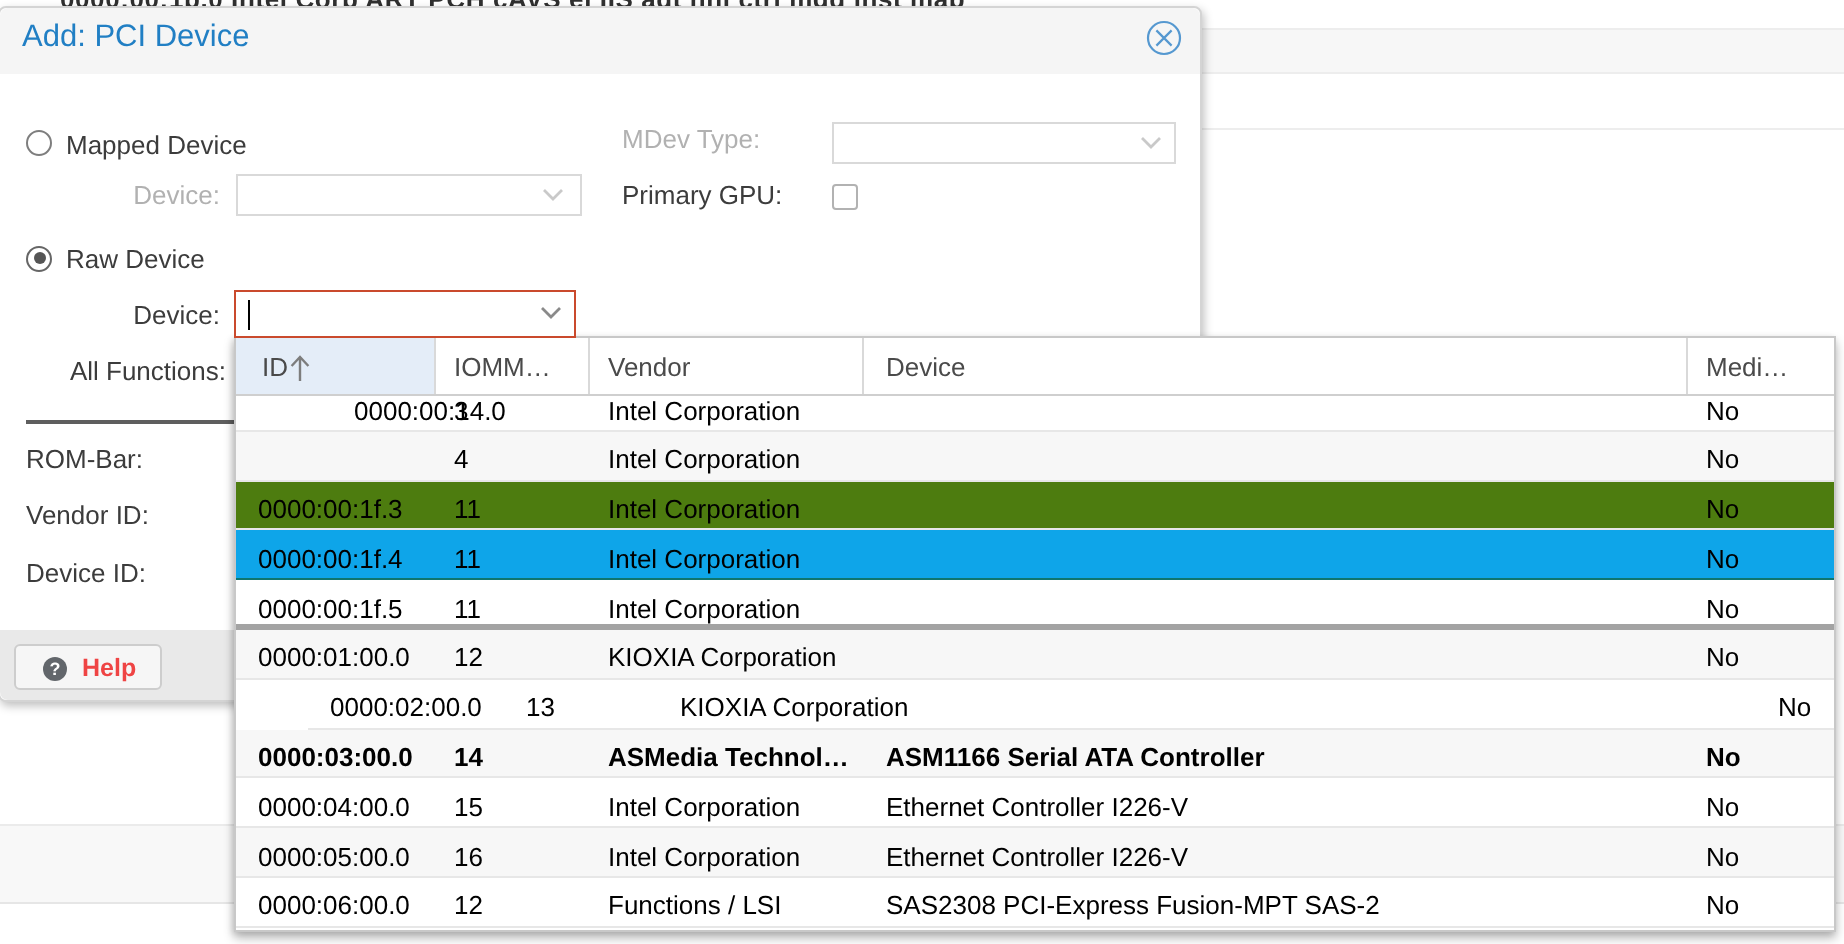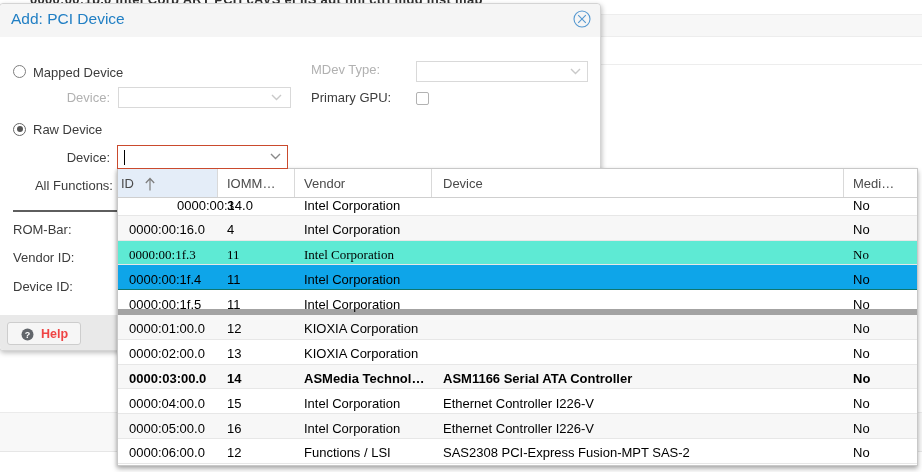--- a/index.html
+++ b/index.html
@@ -77,21 +77,21 @@
     <div class="abs" style="left:13px;top:246.1px;font-size:13px;color:#3c3c3c;">Vendor ID:</div>
     <div class="abs" style="left:13px;top:274.8px;font-size:13px;color:#3c3c3c;">Device ID:</div>
   </div>
 
   <div class="abs" id="tbl" style="left:117px;top:168px;width:801px;height:298px;background:#fff;
        border:1px solid #c8c8c8;box-shadow:0 3px 5px rgba(0,0,0,0.28), -1px 1px 3px rgba(0,0,0,0.10);overflow:hidden;">
 
     <div class="abs" style="left:0;top:0;width:799px;height:29px;background:#fff;"></div>
     <div class="abs" style="left:0;top:0;width:99px;height:28px;background:#e4edf8;"></div>
     <div class="abs" style="left:0;top:28px;width:799px;height:1px;background:#cfcfcf;"></div>
-    <div class="abs" style="left:3px;top:7px;font-size:13px;color:#4a4a4a;">ID</div>
+    <div class="abs" style="left:13px;top:7px;font-size:13px;color:#4a4a4a;">ID</div>
     <svg class="abs" style="left:26px;top:8px;" width="12" height="15" viewBox="0 0 12 15">
       <path d="M6 1.5 L6 13.5 M1.8 6 L6 1.5 L10.2 6" fill="none" stroke="#7d7d7d" stroke-width="1.2"></path>
     </svg>
     <div class="abs" style="left:99px;top:0;width:1px;height:28px;background:#d9d9d9;"></div>
     <div class="abs" style="left:109px;top:7px;font-size:13px;color:#4a4a4a;">IOMM…</div>
     <div class="abs" style="left:176px;top:0;width:1px;height:28px;background:#d9d9d9;"></div>
     <div class="abs" style="left:186px;top:7px;font-size:13px;color:#4a4a4a;">Vendor</div>
     <div class="abs" style="left:313px;top:0;width:1px;height:28px;background:#d9d9d9;"></div>
     <div class="abs" style="left:325px;top:7px;font-size:13px;color:#4a4a4a;">Device</div>
     <div class="abs" style="left:725px;top:0;width:1px;height:28px;background:#d9d9d9;"></div>
@@ -100,55 +100,54 @@
     <div class="abs" style="left:0;top:29px;width:799px;height:267px;overflow:hidden;">
       <div id="rows" style="margin-top:-7px;">
           <div style="position:relative;height:24.8px;background:#fff;border-bottom:1px solid #e7e7e7;">
             <span style="position:absolute;left:11px;top:2.5px;line-height:24.8px;font-size:13px;color:#000;margin-left:48px;">0000:00:14.0</span>
             <span style="position:absolute;left:109px;top:2.5px;line-height:24.8px;font-size:13px;color:#000;">3</span>
             <span style="position:absolute;left:186px;top:2.5px;line-height:24.8px;font-size:13px;color:#000;">Intel Corporation</span>
             <span style="position:absolute;left:325px;top:2.5px;line-height:24.8px;font-size:13px;color:#000;"></span>
             <span style="position:absolute;left:735px;top:2.5px;line-height:24.8px;font-size:13px;color:#000;">No</span>
           </div>
           <div style="position:relative;height:24.8px;background:#f7f7f7;border-bottom:1px solid #e7e7e7;">
-            <span style="position:absolute;left:11px;top:2.5px;line-height:24.8px;font-size:13px;color:#000;">0000:00:16.0</span>
             <span style="position:absolute;left:109px;top:2.5px;line-height:24.8px;font-size:13px;color:#000;">4</span>
             <span style="position:absolute;left:186px;top:2.5px;line-height:24.8px;font-size:13px;color:#000;">Intel Corporation</span>
             <span style="position:absolute;left:325px;top:2.5px;line-height:24.8px;font-size:13px;color:#000;"></span>
             <span style="position:absolute;left:735px;top:2.5px;line-height:24.8px;font-size:13px;color:#000;">No</span>
           </div>
-          <div style="position:relative;height:24.8px;background:#5eead4;border-bottom:1px solid #e7e7e7;font-family:Liberation Serif, serif;">
+          <div style="position:relative;height:24.8px;background:#4d7c0f;border-bottom:1px solid #e7e7e7;">
             <span style="position:absolute;left:11px;top:2.5px;line-height:24.8px;font-size:13px;color:#000;">0000:00:1f.3</span>
             <span style="position:absolute;left:109px;top:2.5px;line-height:24.8px;font-size:13px;color:#000;">11</span>
             <span style="position:absolute;left:186px;top:2.5px;line-height:24.8px;font-size:13px;color:#000;">Intel Corporation</span>
             <span style="position:absolute;left:325px;top:2.5px;line-height:24.8px;font-size:13px;color:#000;"></span>
             <span style="position:absolute;left:735px;top:2.5px;line-height:24.8px;font-size:13px;color:#000;">No</span>
           </div>
           <div style="position:relative;height:24.8px;background:#0ea5e9;border-bottom:1px solid #0f766e;">
             <span style="position:absolute;left:11px;top:2.5px;line-height:24.8px;font-size:13px;color:#000;">0000:00:1f.4</span>
             <span style="position:absolute;left:109px;top:2.5px;line-height:24.8px;font-size:13px;color:#000;">11</span>
             <span style="position:absolute;left:186px;top:2.5px;line-height:24.8px;font-size:13px;color:#000;">Intel Corporation</span>
             <span style="position:absolute;left:325px;top:2.5px;line-height:24.8px;font-size:13px;color:#000;"></span>
             <span style="position:absolute;left:735px;top:2.5px;line-height:24.8px;font-size:13px;color:#000;">No</span>
           </div>
-          <div style="position:relative;height:24.8px;background:#fff;border-bottom:6px solid #a3a3a3;text-align:right;">
+          <div style="position:relative;height:24.8px;background:#fff;border-bottom:3px solid #a3a3a3;text-align:right;">
             <span style="position:absolute;left:11px;top:2.5px;line-height:24.8px;font-size:13px;color:#000;">0000:00:1f.5</span>
             <span style="position:absolute;left:109px;top:2.5px;line-height:24.8px;font-size:13px;color:#000;">11</span>
             <span style="position:absolute;left:186px;top:2.5px;line-height:24.8px;font-size:13px;color:#000;">Intel Corporation</span>
             <span style="position:absolute;left:325px;top:2.5px;line-height:24.8px;font-size:13px;color:#000;"></span>
             <span style="position:absolute;left:735px;top:2.5px;line-height:24.8px;font-size:13px;color:#000;">No</span>
           </div>
           <div style="position:relative;height:24.8px;background:#f7f7f7;border-bottom:1px solid #e7e7e7;">
             <span style="position:absolute;left:11px;top:2.5px;line-height:24.8px;font-size:13px;color:#000;">0000:01:00.0</span>
             <span style="position:absolute;left:109px;top:2.5px;line-height:24.8px;font-size:13px;color:#000;">12</span>
             <span style="position:absolute;left:186px;top:2.5px;line-height:24.8px;font-size:13px;color:#000;">KIOXIA Corporation</span>
             <span style="position:absolute;left:325px;top:2.5px;line-height:24.8px;font-size:13px;color:#000;"></span>
             <span style="position:absolute;left:735px;top:2.5px;line-height:24.8px;font-size:13px;color:#000;">No</span>
           </div>
-          <div style="position:relative;height:24.8px;background:#fff;border-bottom:1px solid #e7e7e7;">
+          <div style="position:relative;height:24.8px;background:#fff;border-bottom:1px solid #e7e7e7;margin-left:36px;">
             <span style="position:absolute;left:11px;top:2.5px;line-height:24.8px;font-size:13px;color:#000;">0000:02:00.0</span>
             <span style="position:absolute;left:109px;top:2.5px;line-height:24.8px;font-size:13px;color:#000;">13</span>
             <span style="position:absolute;left:186px;top:2.5px;line-height:24.8px;font-size:13px;color:#000;">KIOXIA Corporation</span>
             <span style="position:absolute;left:325px;top:2.5px;line-height:24.8px;font-size:13px;color:#000;"></span>
             <span style="position:absolute;left:735px;top:2.5px;line-height:24.8px;font-size:13px;color:#000;">No</span>
           </div>
           <div style="position:relative;height:24.8px;background:#f7f7f7;border-bottom:1px solid #e7e7e7;font-weight:bold;">
             <span style="position:absolute;left:11px;top:2.5px;line-height:24.8px;font-size:13px;color:#000;">0000:03:00.0</span>
             <span style="position:absolute;left:109px;top:2.5px;line-height:24.8px;font-size:13px;color:#000;">14</span>
             <span style="position:absolute;left:186px;top:2.5px;line-height:24.8px;font-size:13px;color:#000;">ASMedia Technol…</span>

